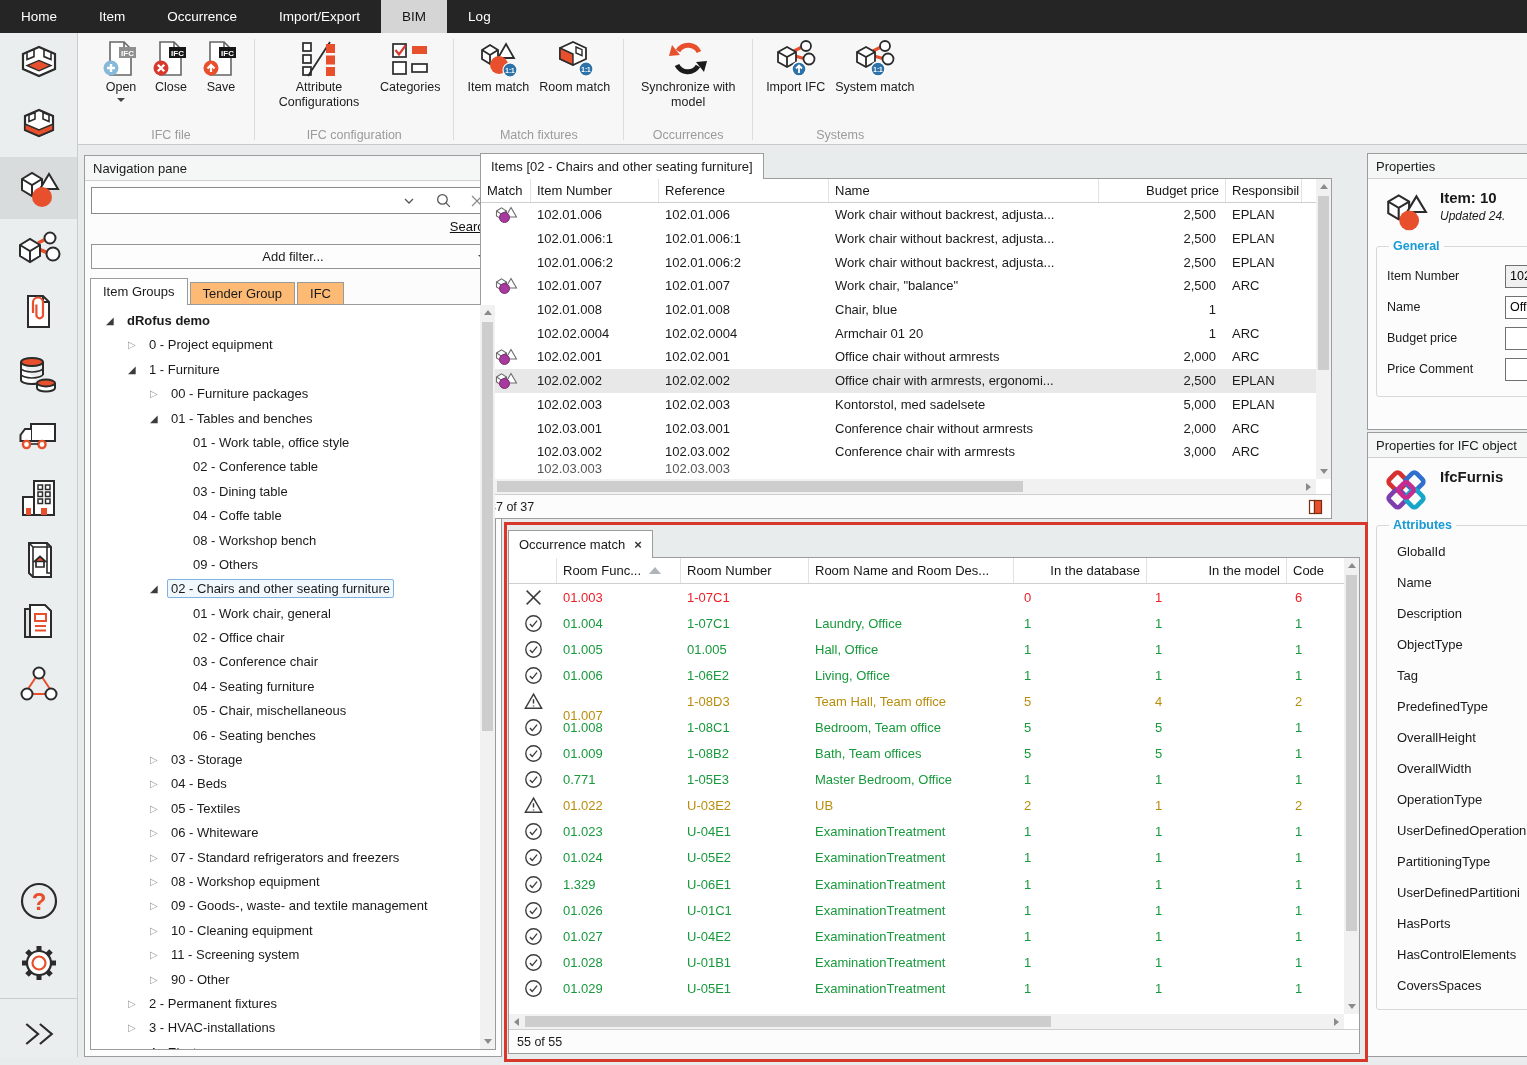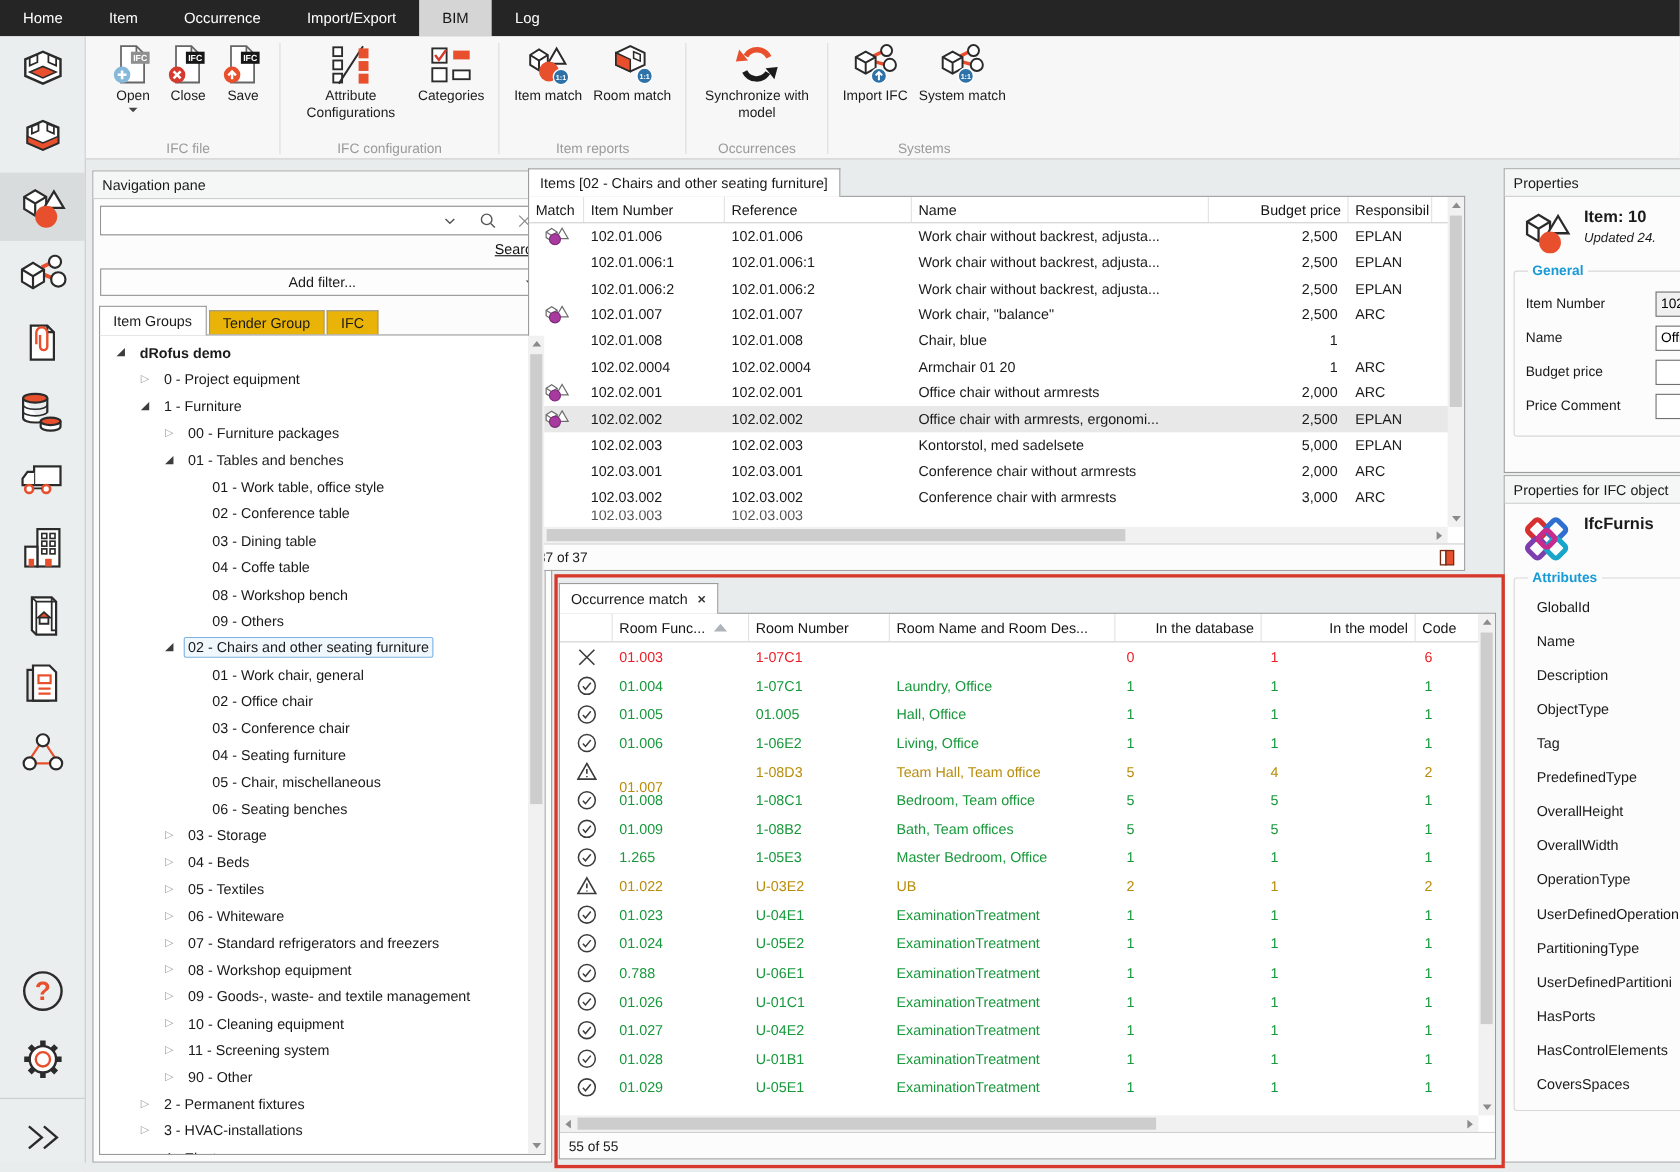--- a/index.html
+++ b/index.html
@@ -30,21 +30,21 @@
 .pane-header .spacer{flex:1}
 
 #navpane{left:84px;top:155px;width:418px;height:902px;}
 .search-row{position:absolute;left:6px;top:31px;right:6px;height:27px;border:1px solid #8a8a8a;background:#fff;display:flex;align-items:center;}
 .search-input{flex:1;border:none;outline:none;height:23px;font-size:13px;padding:0 6px;font-family:"Liberation Sans",sans-serif;}
 .search-btn{width:34px;display:flex;align-items:center;justify-content:center;height:100%;}
 .search-link{position:absolute;right:10px;top:63px;font-size:13px;color:#111;text-decoration:underline;}
 .add-filter{position:absolute;left:6px;top:88px;right:6px;height:25px;border:1px solid #949494;background:#fdfdfd;display:flex;align-items:center;justify-content:center;font-size:13px;}
 .add-filter .caret{position:absolute;right:8px;width:0;height:0;border-left:4px solid transparent;border-right:4px solid transparent;border-top:4px solid #444;}
 .nav-tabs{position:absolute;left:5px;top:122px;right:5px;height:27px;display:flex;align-items:flex-end;}
-.nav-tab{border:1px solid #9a9a9a;border-bottom:none;background:#eab308;height:23px;line-height:22px;padding:0 12px;font-size:13px;margin-right:2px;}
+.nav-tab{border:1px solid #9a9a9a;border-bottom:none;background:#fdba74;height:23px;line-height:22px;padding:0 12px;font-size:13px;margin-right:2px;}
 .nav-tab.active{background:#fff;height:27px;line-height:26px;position:relative;z-index:3;}
 .tree{position:absolute;left:5px;top:148px;right:5px;bottom:6px;background:#fff;border:1px solid #9a9a9a;overflow:hidden;padding-top:4px;}
 .tree-row{position:relative;height:24.4px;line-height:24.4px;font-size:13px;white-space:nowrap;}
 .tree-row .expander{position:absolute;top:0;font-size:10px;color:#3c3c3c;}
 .tree-row .expander.collapsed{color:#9a9a9a;}
 .tree-label.bold{font-weight:bold;}
 .tree-row.selected .tree-label{border:1px solid #7fb2e2;background:#f0f7fd;padding:1px 3px;margin-left:-4px;border-radius:2px;}
 .tree-scroll{position:absolute;right:0;top:0;bottom:0;width:15px;background:#f1f1f1;z-index:4;}
 
 .sb-v{position:absolute;width:15px;background:#f1f1f1;}
@@ -352,21 +352,21 @@
               <path d="M7 9 L20 3 L33 9 L33 20 L20 26 L7 20 Z" fill="#fff" stroke="#2b2b2b" stroke-width="1.8"></path>
               <path d="M23 8 l6 2.6 v6 l-6-2.6 z" fill="#fff" stroke="#2b2b2b" stroke-width="1.4"></path>
               <path d="M7 9 L20 15 L20 26 L7 20 Z" fill="#e8502d" stroke="#2b2b2b" stroke-width="1.4"></path>
               <circle cx="33" cy="30" r="7" fill="#2d72a8" stroke="#fff" stroke-width="1.2"></circle>
               <text x="33" y="32.6" font-size="6.5" fill="#fff" text-anchor="middle" font-weight="bold">1:1</text>
             </svg>
           </span>
           <div class="ribbon-label">Room match</div>
         </div>
       </div>
-      <div class="group-label">Item reports</div>
+      <div class="group-label">Match fixtures</div>
     </div>
     <div class="ribbon-sep"></div>
     <div class="ribbon-group">
       <div class="ribbon-row">
         <div class="ribbon-btn">
           <span class="icon">
             <svg width="42" height="40" viewBox="0 0 42 40">
               <path d="M32 13 A12 12 0 0 0 11 12" stroke="#e8502d" stroke-width="5" fill="none"></path>
               <polygon points="5,6 13,16 2,17" fill="#e8502d"></polygon>
               <path d="M10 26 A12 12 0 0 0 31 27" stroke="#1b1b1b" stroke-width="5" fill="none"></path>
@@ -815,21 +815,21 @@
         </div>
         <div class="tr occ-row" style="color: rgb(24, 153, 60);">
           <div class="cell center" style="width: 48px; flex: 0 0 auto;">
             <span class="icon">
               <svg width="19" height="19" viewBox="0 0 18 18">
                 <circle cx="9" cy="9" r="7.3" fill="none" stroke="#3c3c3c" stroke-width="1.3"></circle>
                 <path d="M5.6 9.4 l2.2 2.5 4.6-5.6" fill="none" stroke="#3c3c3c" stroke-width="1.3"></path>
               </svg>
             </span>
           </div>
-          <div class="cell" style="width: 124px; flex: 0 0 auto; padding-left: 6px;">1.265</div>
+          <div class="cell" style="width: 124px; flex: 0 0 auto; padding-left: 6px;">0.771</div>
           <div class="cell" style="width: 128px; flex: 0 0 auto; padding-left: 6px;">1-05E3</div>
           <div class="cell" style="width: 205px; flex: 0 0 auto; padding-left: 6px;">Master Bedroom, Office</div>
           <div class="cell" style="width: 133px; flex: 0 0 auto; padding-left: 10px;">1</div>
           <div class="cell" style="width: 140px; flex: 0 0 auto; padding-left: 8px;">1</div>
           <div class="cell" style="width: 58px; flex: 0 0 auto; padding-left: 8px;">1</div>
         </div>
         <div class="tr occ-row" style="color: rgb(185, 141, 12);">
           <div class="cell center" style="width: 48px; flex: 0 0 auto;">
             <span class="icon">
               <svg width="19" height="19" viewBox="0 0 18 18">
@@ -879,21 +879,21 @@
         </div>
         <div class="tr occ-row" style="color: rgb(24, 153, 60);">
           <div class="cell center" style="width: 48px; flex: 0 0 auto;">
             <span class="icon">
               <svg width="19" height="19" viewBox="0 0 18 18">
                 <circle cx="9" cy="9" r="7.3" fill="none" stroke="#3c3c3c" stroke-width="1.3"></circle>
                 <path d="M5.6 9.4 l2.2 2.5 4.6-5.6" fill="none" stroke="#3c3c3c" stroke-width="1.3"></path>
               </svg>
             </span>
           </div>
-          <div class="cell" style="width: 124px; flex: 0 0 auto; padding-left: 6px;">0.788</div>
+          <div class="cell" style="width: 124px; flex: 0 0 auto; padding-left: 6px;">1.329</div>
           <div class="cell" style="width: 128px; flex: 0 0 auto; padding-left: 6px;">U-06E1</div>
           <div class="cell" style="width: 205px; flex: 0 0 auto; padding-left: 6px;">ExaminationTreatment</div>
           <div class="cell" style="width: 133px; flex: 0 0 auto; padding-left: 10px;">1</div>
           <div class="cell" style="width: 140px; flex: 0 0 auto; padding-left: 8px;">1</div>
           <div class="cell" style="width: 58px; flex: 0 0 auto; padding-left: 8px;">1</div>
         </div>
         <div class="tr occ-row" style="color: rgb(24, 153, 60);">
           <div class="cell center" style="width: 48px; flex: 0 0 auto;">
             <span class="icon">
               <svg width="19" height="19" viewBox="0 0 18 18">

